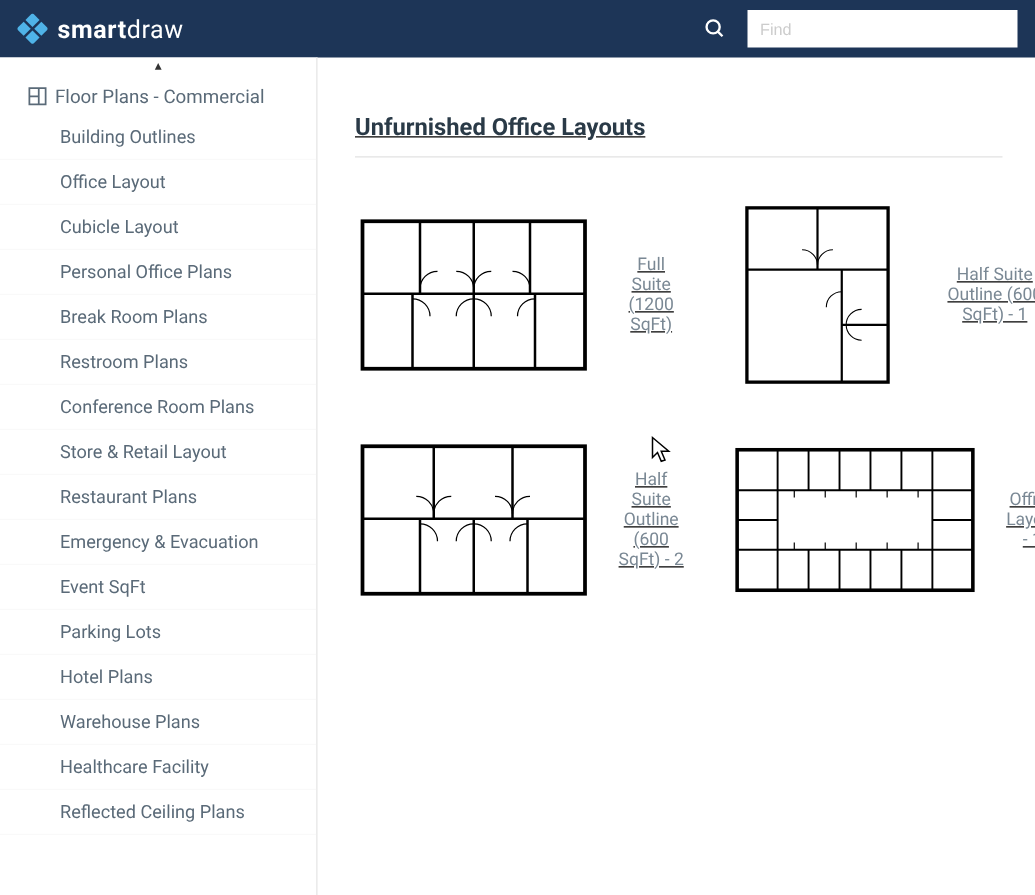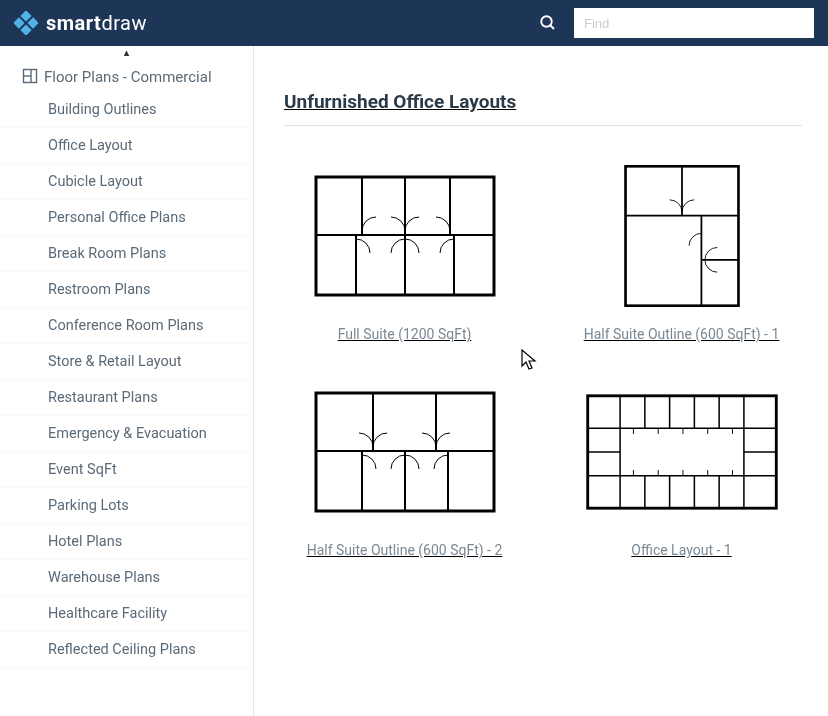--- a/index.html
+++ b/index.html
@@ -34,21 +34,21 @@
     .search-icon {
       color: #fff;
       width: 20px; height: 20px;
       display: inline-flex; align-items: center; justify-content: center;
       margin-right: 8px;
     }
     .search-input {
       background: #fff;
       border: none;
       height: 30px;
-      width: 240px;
+      width: 216px;
       padding: 0 10px;
       font-size: 13px;
       color: #333;
     }
     .search-input::placeholder { color: #ccc; }
     .body {
       display: flex;
       height: calc(100% - 46px);
     }
     .sidebar {
@@ -60,20 +60,21 @@
     }
     .collapse-caret {
       text-align: center;
       height: 14px;
       color: #333;
       font-size: 11px;
       line-height: 10px;
     }
     .sidebar-header {
       display: flex;
+      align-items: center;
       gap: 6px;
       padding: 6px 14px 6px 22px;
       color: #5a6a78;
       font-size: 15px;
     }
     .sidebar-header .cat-icon {
       width: 16px; height: 16px;
       display: inline-flex; align-items: center; justify-content: center;
     }
     .sidebar-list {
@@ -102,21 +103,21 @@
       margin-bottom: 40px;
     }
     .gallery {
       display: grid;
       grid-template-columns: 1fr 1fr;
       column-gap: 36px;
       row-gap: 40px;
     }
     .card {
       display: flex;
-      flex-direction: column;
+      flex-direction: row;
       align-items: center;
       gap: 20px;
       cursor: pointer;
     }
     .thumb {
       width: 200px;
       height: 140px;
       display: flex;
       align-items: center;
       justify-content: center;

